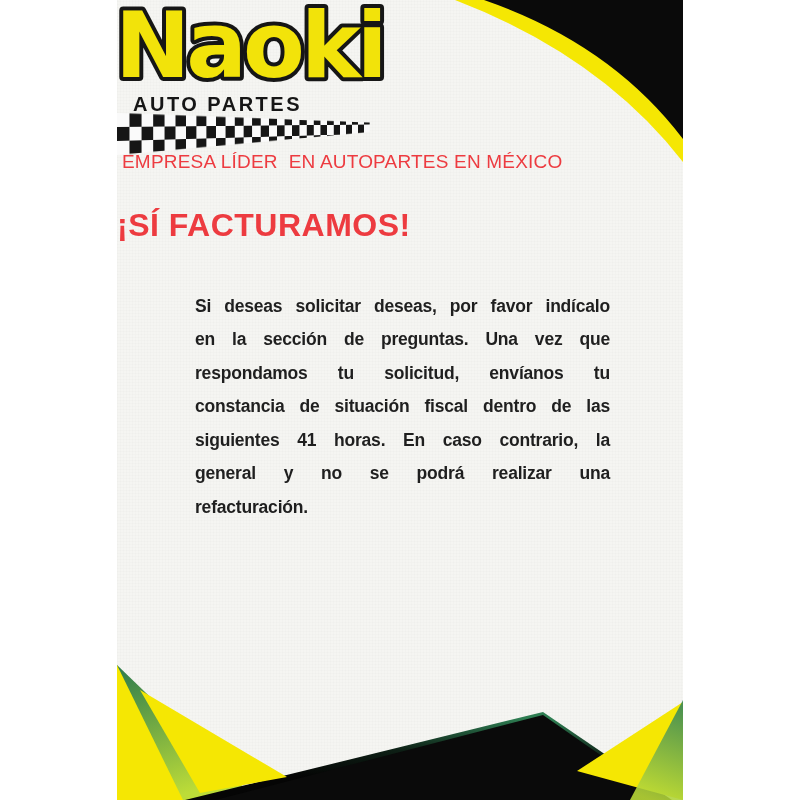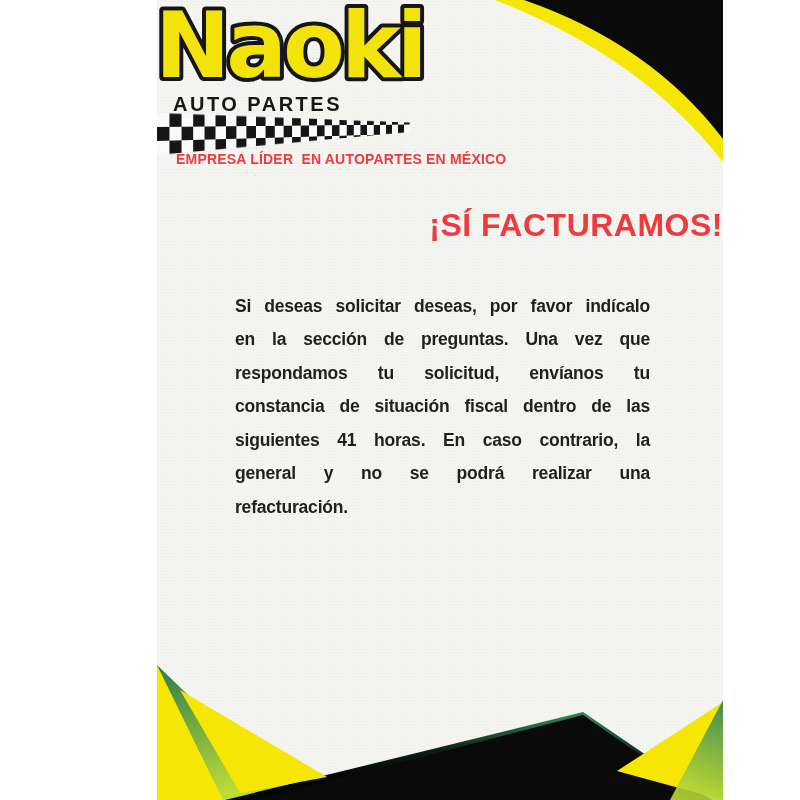--- a/index.html
+++ b/index.html
@@ -8,21 +8,20 @@
 
   .page { position:relative; width:800px; height:800px; background:#ffffff; }
 
   .flyer {
     position:absolute; left:117px; top:0; width:566px; height:800px;
     background-color:var(--paper,#f5f5f2);
     background-image:
       repeating-linear-gradient(0deg, rgba(0,0,0,0.013) 0 1px, transparent 1px 3px),
       repeating-linear-gradient(90deg, rgba(0,0,0,0.013) 0 1px, transparent 1px 3px);
     overflow:hidden;
-    margin-left:40px;
   }
 
   
   .logo-svg { position:absolute; left:-8px; top:-7px; width:290px; height:106px; }
   .logo-svg text {
     font-family:"DejaVu Sans","Liberation Sans",sans-serif;
     font-weight:bold; font-size:90px; letter-spacing:-4px;
     fill:var(--yellow-logo,#f2e30a);
     stroke:var(--logo-black,#161616); stroke-width:8px;
     paint-order:stroke; stroke-linejoin:round;
@@ -34,31 +33,30 @@
   }
   .flag {
     position:absolute; left:0; top:113px; width:420px; height:42px;
     background:repeating-conic-gradient(var(--logo-black,#161616) 0% 25%, #fafafa 25% 50%);
     background-size:28px 28px;
     clip-path:polygon(0 0, 100% 26%, 100% 60%, 0 100%);
     transform-origin:left center;
     transform:perspective(350px) rotateY(25deg) skewY(-1deg);
   }
   .tagline {
-    position:absolute; left:19px; top:151px;
-    font-size:14px; font-weight:700; letter-spacing:0.2px;
+    position:absolute; left:5px; top:151px;
+    font-size:19px; font-weight:400; letter-spacing:0.2px;
     color:var(--red,#ed3b40); white-space:pre;
   }
 
   
   .heading {
     position:absolute; left:0; top:207px; width:566px;
-    text-align:right; font-size:32px; font-weight:800; letter-spacing:0.5px;
+    text-align:left; font-size:32px; font-weight:800; letter-spacing:0.5px;
     color:var(--red,#ed3b40);
-    padding-left:28px;
   }
   .body-block { position:absolute; left:78px; top:290px; width:415px; }
   .body-line {
     font-size:17.5px; font-weight:700; letter-spacing:-0.2px;
     line-height:33.45px; color:var(--text-dark,#1f1f1f);
     text-align:justify; text-align-last:justify; white-space:pre-wrap;
   }
   .body-line.last { text-align-last:left; }
 
   

